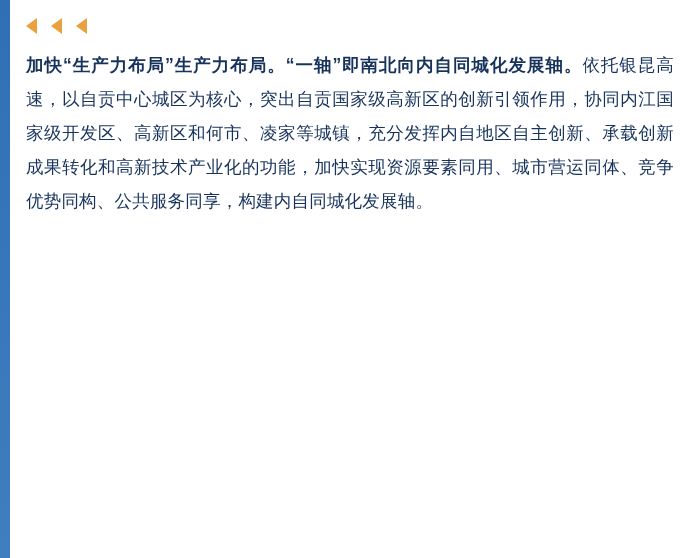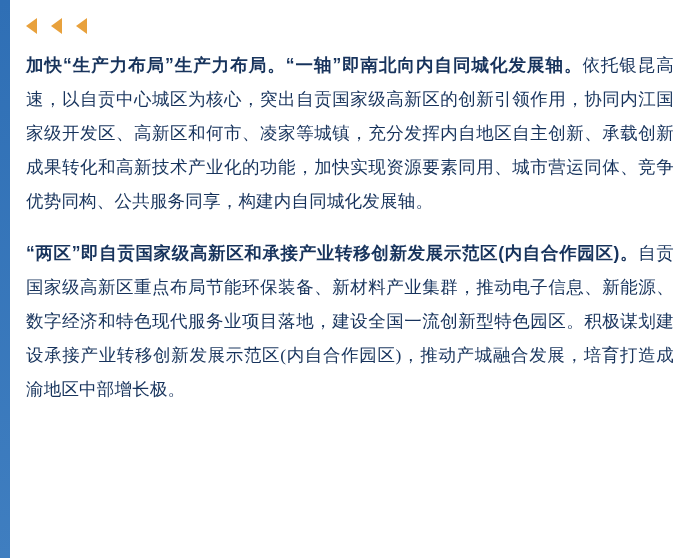--- a/index.html
+++ b/index.html
@@ -61,21 +61,20 @@
     letter-spacing: 0.2px;
   }
   .para + .para {
     margin-top: 18px;
   }
   .para .lead {
     font-weight: bold;
   }
   .para .rest {
     font-weight: normal;
-    font-family: Liberation Serif, serif;
   }
 </style>
 </head>
 <body>
 
 <div class="page">
 
   <div class="left-rail"></div>
 
   <div class="arrow-bar">
@@ -83,18 +82,15 @@
     <span class="arrow a2"></span>
     <span class="arrow a3"></span>
   </div>
 
   <div class="content">
 
     <p class="para">
       <span class="lead">加快“生产力布局”生产力布局。“一轴”即南北向内自同城化发展轴。</span><span class="rest">依托银昆高速，以自贡中心城区为核心，突出自贡国家级高新区的创新引领作用，协同内江国家级开发区、高新区和何市、凌家等城镇，充分发挥内自地区自主创新、承载创新成果转化和高新技术产业化的功能，加快实现资源要素同用、城市营运同体、竞争优势同构、公共服务同享，构建内自同城化发展轴。</span>
     </p>
 
-    <p class="para">
-      <span class="lead">“两区”即自贡国家级高新区和承接产业转移创新发展示范区(内自合作园区)。</span><span class="rest">自贡国家级高新区重点布局节能环保装备、新材料产业集群，推动电子信息、新能源、数字经济和特色现代服务业项目落地，建设全国一流创新型特色园区。积极谋划建设承接产业转移创新发展示范区(内自合作园区)，推动产城融合发展，培育打造成渝地区中部增长极。</span>
-    </p>
 
   </div>
 </div>
 
 </body></html>

